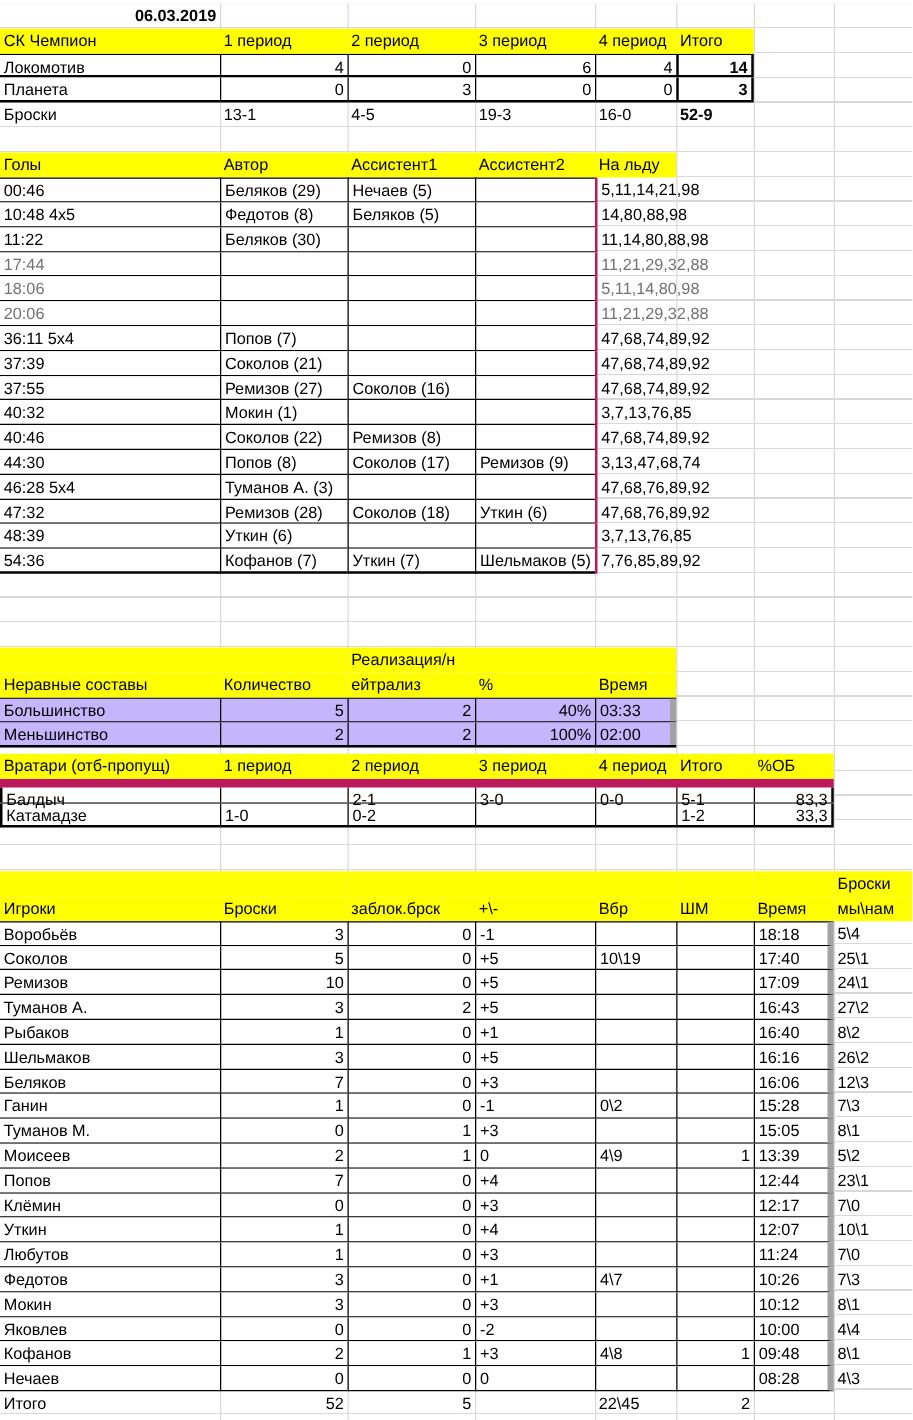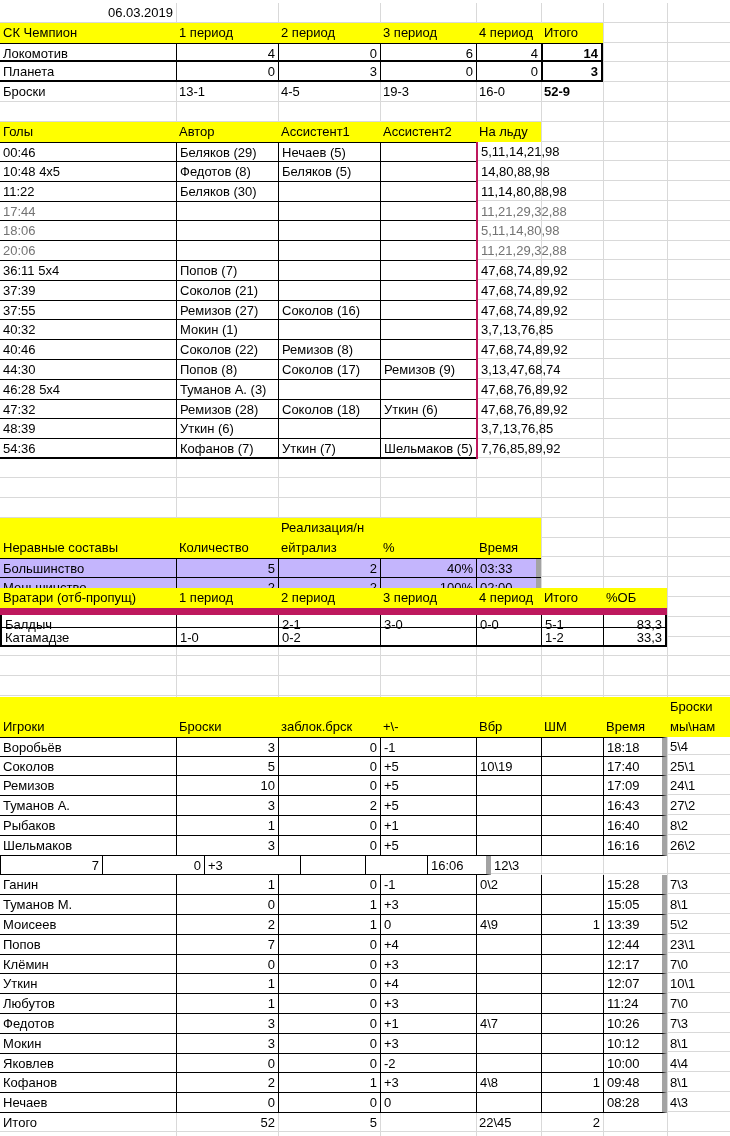--- a/index.html
+++ b/index.html
@@ -15,21 +15,21 @@
   .vline { position:absolute; top:3px; bottom:0; width:1px; background:#d9d9d9; z-index:0; }
 
   .sec { position:absolute; left:0; z-index:1; }
   .row { display:flex; height:19.8px; line-height:19.4px; }
   .c { padding:0 3px; white-space:nowrap; overflow:visible; }
   .w0{width:176px}.w1{width:102px}.w2{width:102px}.w3{width:96px}
   .w4{width:65px}.w5{width:62px}.w6{width:64px}.w7{width:63px}
   .yellow{background:#FFFF00}
   .ar{text-align:right}
   .b{font-weight:bold}
-  .sb{font-weight:400}
+  .sb{font-weight:700}
   .bl{border-left:1px solid #000}
   .br{border-right:5px solid #a3a3a3}
   .bl2{border-left:2px solid #000}
   .br2{border-right:2px solid #000}
 
   
   #sec-score{top:22.8px; width:603px}
   .team-row{background:#fff; border-bottom:2px solid #000; width:603px}
   .score-body > .team-row:first-of-type{border-top:1px solid #000}
   .total-box{border-left:2px solid #000; border-right:2px solid #000}
@@ -44,21 +44,21 @@
   .goal-row[data-variant="blue"]{color:#000000}
   .goal-row[data-variant="red"]{color:#737373}
 
   
   #sec-uneven{top:518.4px; width:630px}
   .un-row{background:#c4b5fd; border-bottom:1px solid #000; width:541px}
   .uneven-body > .un-row:first-of-type{border-top:1px solid #000}
   .uneven-body > .un-row:last-of-type{border-bottom:2px solid #000}
 
   
-  #sec-goalies{top:588px; width:667px}
+  #sec-goalies{top:603px; width:667px}
   .gk-row{background:#fff; border-bottom:1px solid #000; width:667px}
   .goalies-body > .gk-row:first-of-type{border-top:7px solid #be185d}
   .goalies-body > .gk-row:last-of-type{border-bottom:2px solid #000}
 
   
   #sec-players{top:697.2px; width:730px}
   .pl-row{width:730px}
   .pl-row .pc{background:#fff; border-bottom:1px solid #000}
   .players-body > .pl-row:first-of-type .pc{border-top:1px solid #000}
   .total-row .c{background:transparent}
@@ -413,20 +413,21 @@
         <div class="c w1 pc ar bl">3</div>
         <div class="c w2 pc ar bl">0</div>
         <div class="c w3 pc bl">+5</div>
         <div class="c w4 pc bl"></div>
         <div class="c w5 pc ar bl"></div>
         <div class="c w6 pc bl br">16:16</div>
         <div class="c w7">26\2</div>
       </div>
 
       <div class="row pl-row">
+        <div class="c w0 pc">Беляков</div>
         <div class="c w1 pc ar bl">7</div>
         <div class="c w2 pc ar bl">0</div>
         <div class="c w3 pc bl">+3</div>
         <div class="c w4 pc bl"></div>
         <div class="c w5 pc ar bl"></div>
         <div class="c w6 pc bl br">16:06</div>
         <div class="c w7">12\3</div>
       </div>
 
       <div class="row pl-row">

